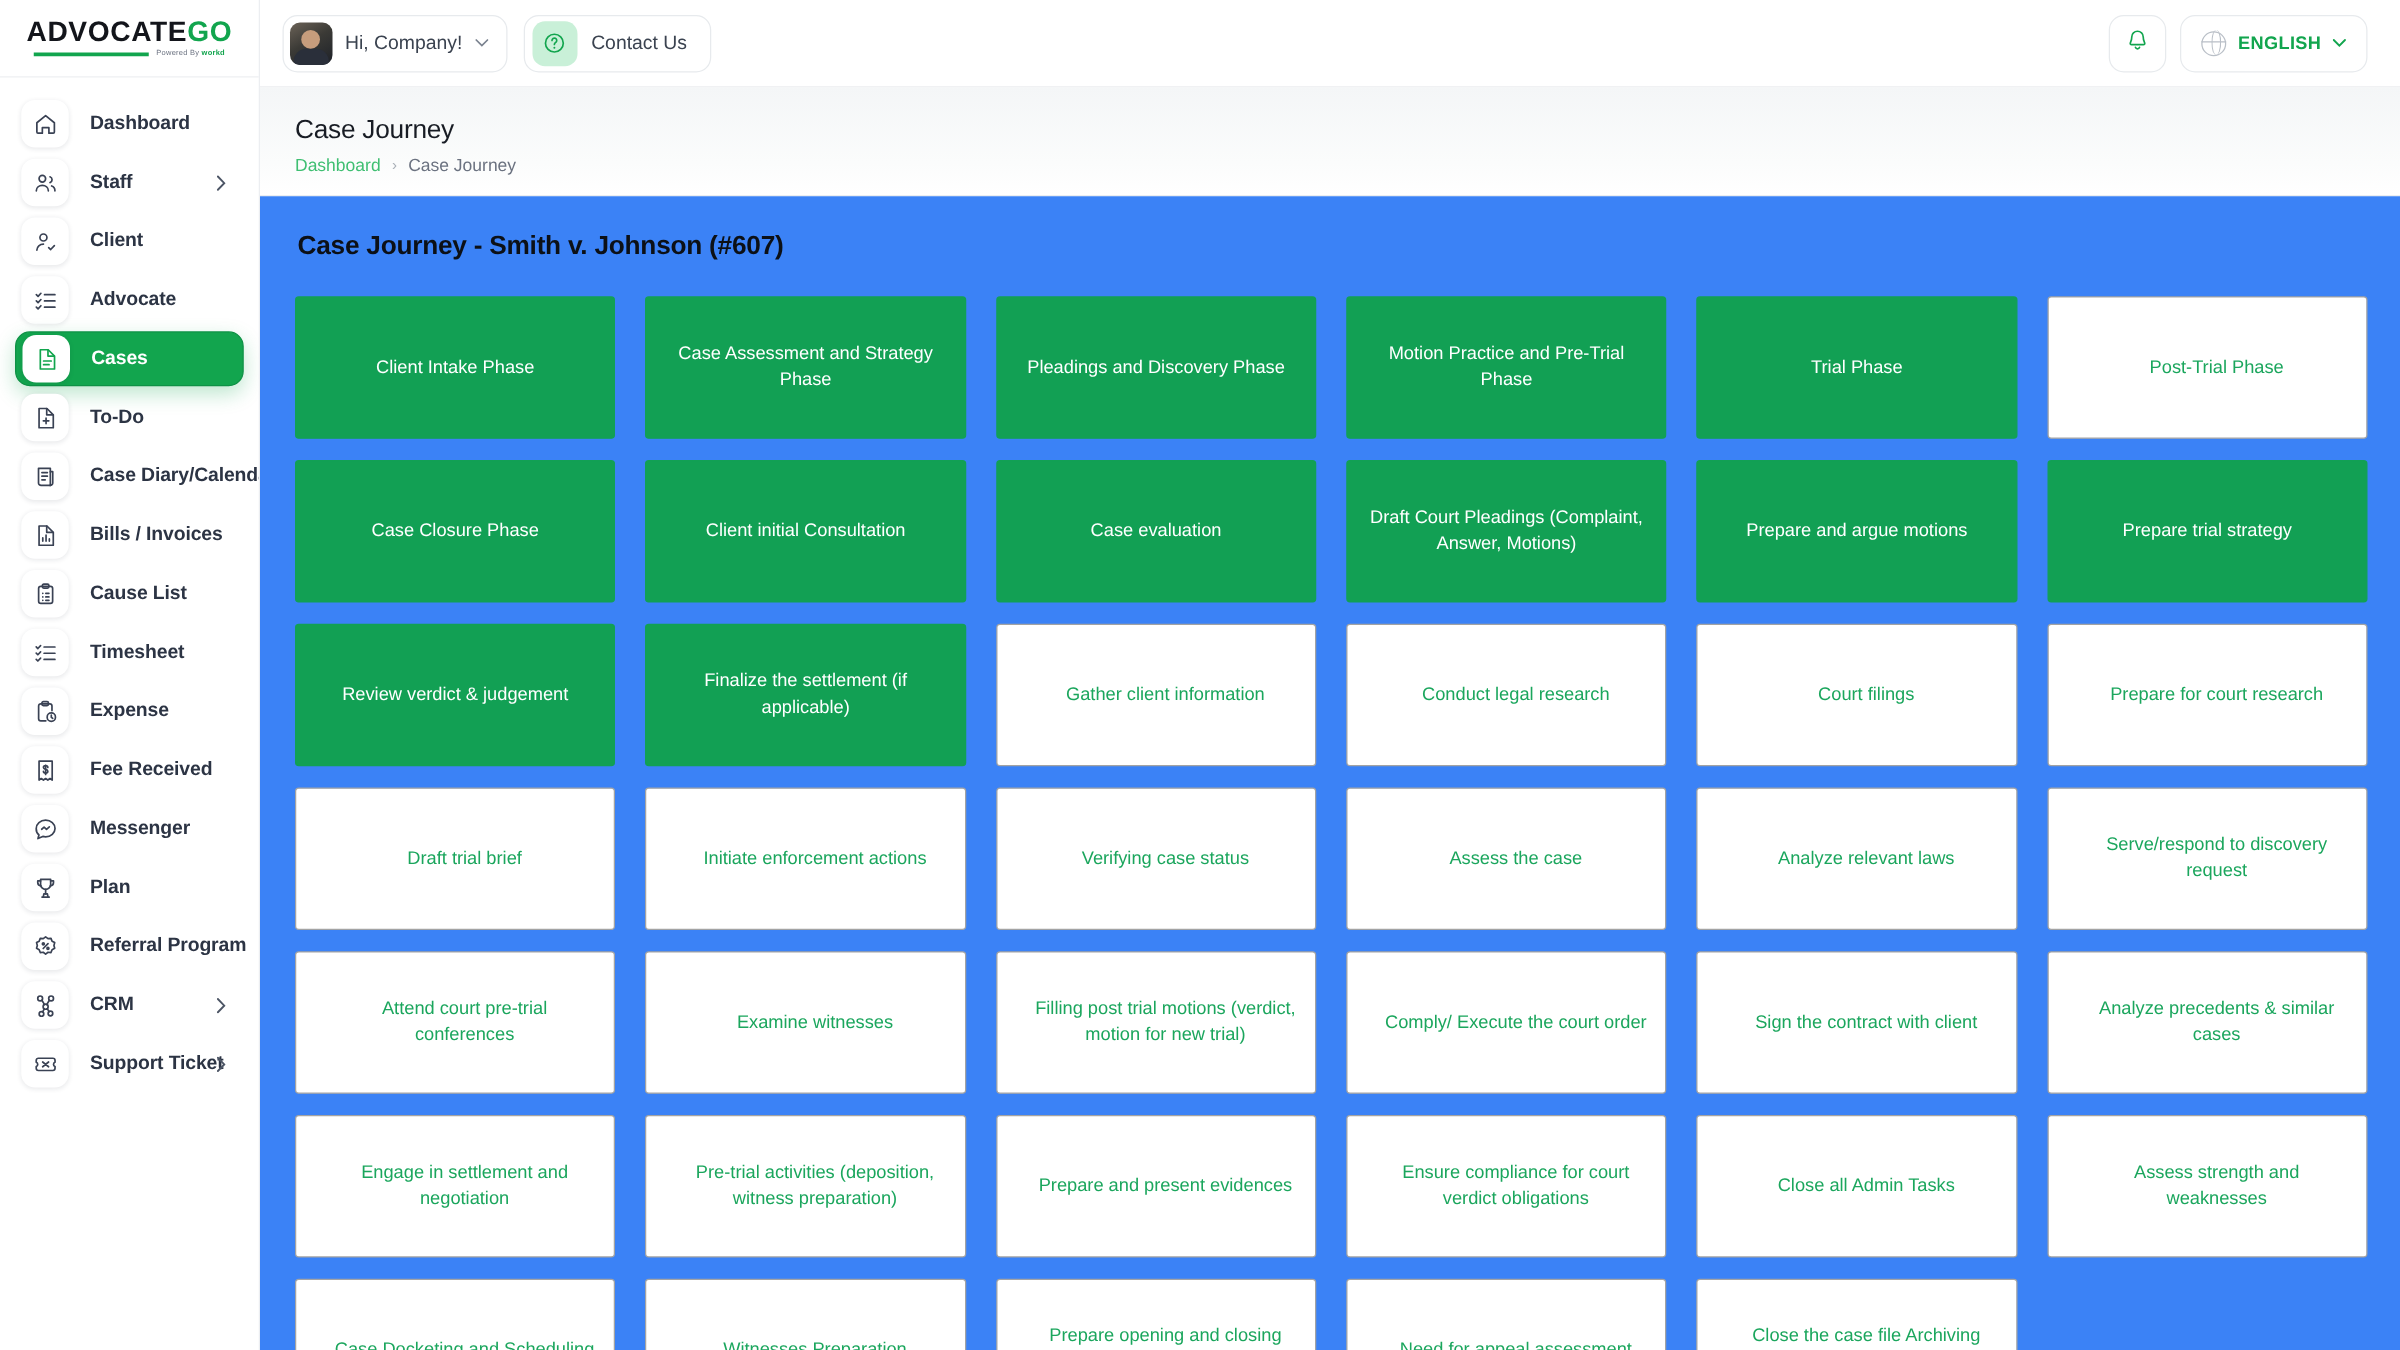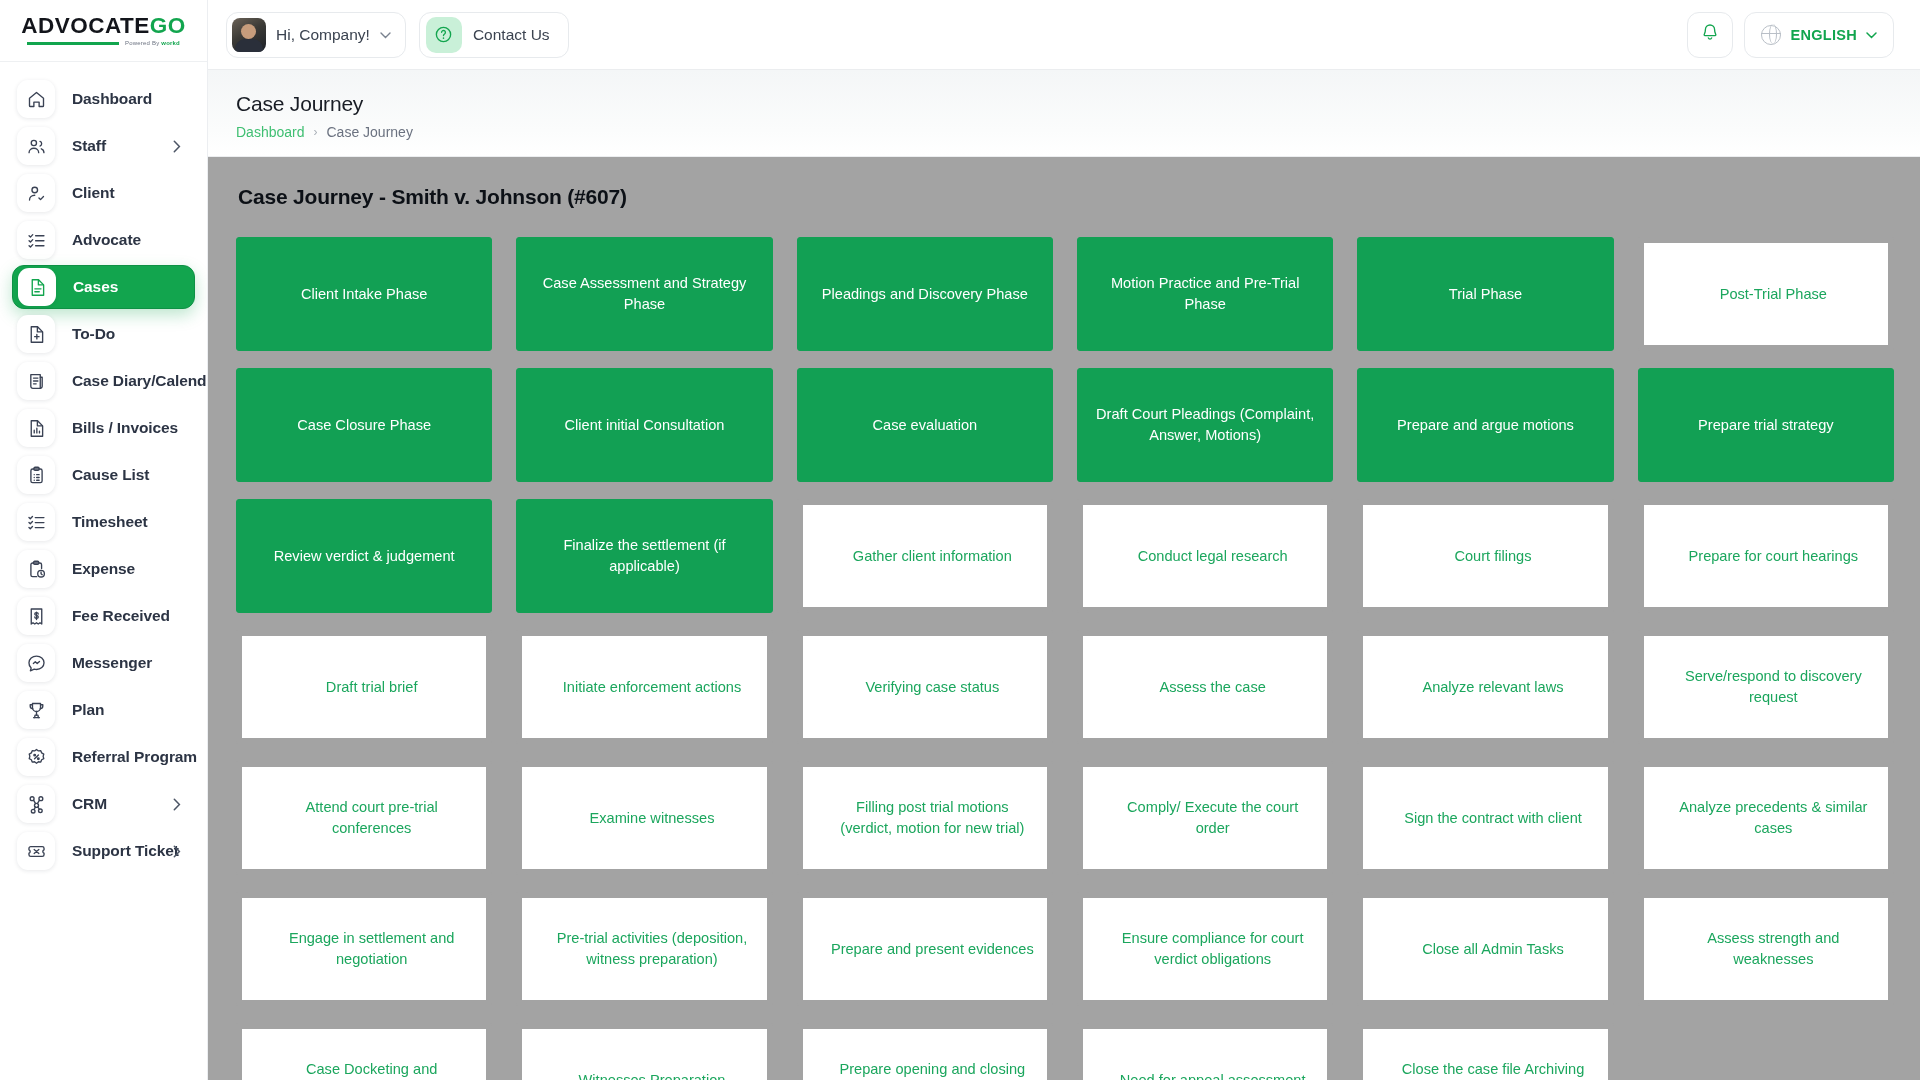--- a/index.html
+++ b/index.html
@@ -147,21 +147,21 @@
   }
   .page-title { font-size: 21px; font-weight: 400; color: #181c24; letter-spacing:-.2px; }
   .crumbs { margin-top: 8px; display: flex; align-items: center; gap: 9px; font-size: 14px; }
   .crumbs a { color: #3fbf72; text-decoration: none; cursor: pointer; }
   .crumb-sep { color: #aab0b8; font-size: 12px; }
   .crumb-cur { color: #6b7280; }
 
   .content {
     flex: 1; overflow: hidden;
     padding: 0 26px 0 28px;
-    background: #a3a3a3;
+    background: #3b82f6;
   }
   .case-title {
     font-size: 21px; font-weight: 700; color: #0c1016;
     margin: 28px 0 0 2px; letter-spacing: -.2px;
   }
 
   .grid {
     margin-top: 28px;
     display: grid;
     grid-template-columns: repeat(6, 1fr);
@@ -172,21 +172,21 @@
     height: 114px;
     border-radius: 3px;
     display: flex; align-items: center; justify-content: center;
     text-align: center;
     padding: 8px 13px;
     font-size: 14.6px;
     line-height: 1.42;
     cursor: pointer;
   }
   .card.filled { background: #12a054; color: #ffffff; border: 1px solid #12a054; }
-  .card.outline { background: #ffffff; color: #1ba65d; border: 6px solid #a3a3a3; padding-left: 28px; }
+  .card.outline { background: #ffffff; color: #1ba65d; border: 1px solid #a3a3a3; padding-left: 28px; }
 </style>
 </head>
 <body>
 
 <aside class="sidebar">
   <div class="logo-wrap">
     <div class="logo-text">
       <span>ADVOCATE</span><span class="go">GO</span>
     </div>
     <div class="logo-sub">
@@ -492,21 +492,21 @@
         <div class="card outline">
           <span>Gather client information</span>
         </div>
         <div class="card outline">
           <span>Conduct legal research</span>
         </div>
         <div class="card outline">
           <span>Court filings</span>
         </div>
         <div class="card outline">
-          <span>Prepare for court hearings</span>
+          <span>Prepare for court research</span>
         </div>
         <div class="card outline">
           <span>Draft trial brief</span>
         </div>
         <div class="card outline">
           <span>Initiate enforcement actions</span>
         </div>
         <div class="card outline">
           <span>Verifying case status</span>
         </div>

